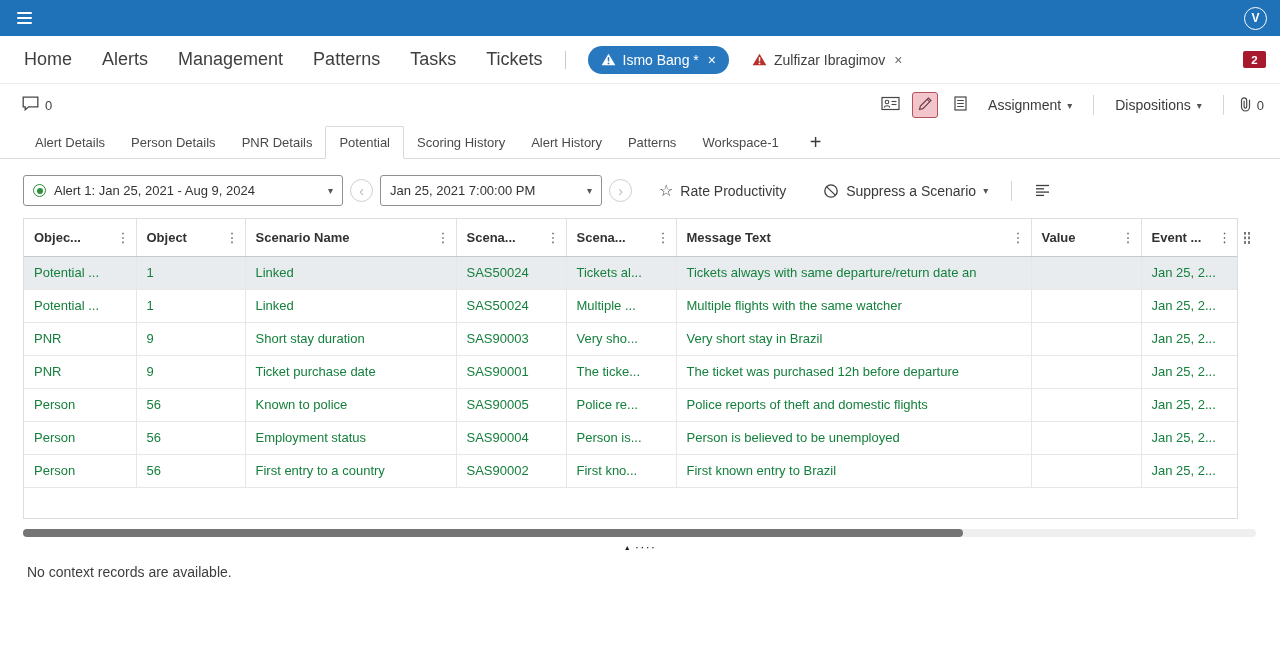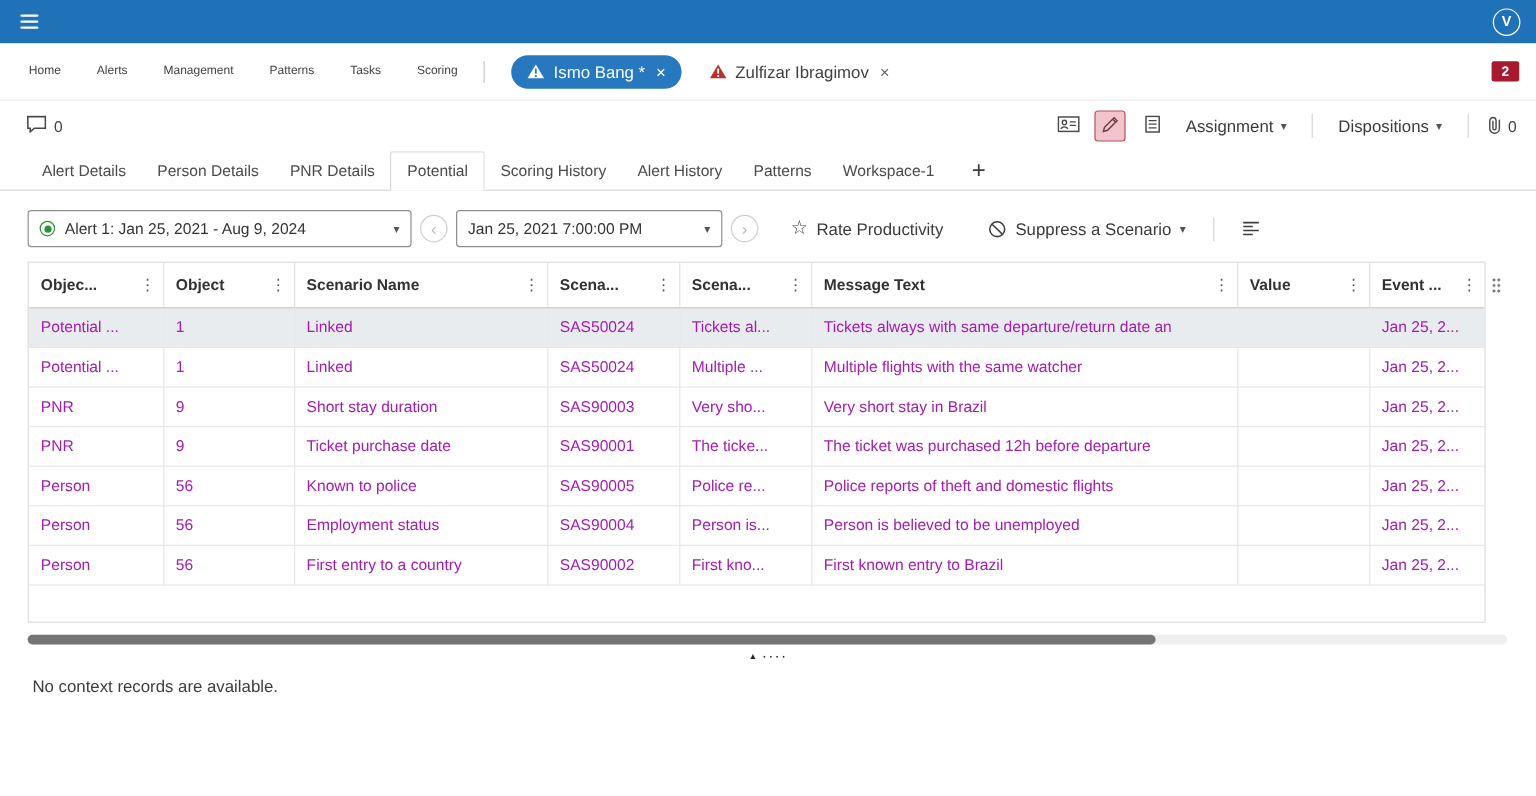--- a/index.html
+++ b/index.html
@@ -13,21 +13,21 @@
             flex-direction:column;justify-content:center;gap:3px;padding-left:17px;box-sizing:border-box;z-index:2;}
   .menu-btn span{width:15px;height:2px;background:#fff;border-radius:1px;}
   .titlebar-title{position:absolute;left:0;right:0;text-align:center;color:#fff;font-size:13px;}
   .avatar{margin-left:auto;margin-right:13px;width:23px;height:23px;border:1.5px solid #fff;border-radius:50%;
           display:flex;align-items:center;justify-content:center;color:#fff;font-size:12px;font-weight:bold;
           box-sizing:border-box;z-index:2;cursor:pointer;}
 
   
   .nav{height:47px;display:flex;align-items:center;padding:0 14px 0 24px;border-bottom:1px solid #ececec;}
   #nav-items{display:flex;gap:30px;}
-  .nav-item{font-size:10px;color:#3f3f3f;text-decoration:none;cursor:pointer;white-space:nowrap;}
+  .nav-item{font-size:18px;color:#3f3f3f;text-decoration:none;cursor:pointer;white-space:nowrap;}
   .nav-sep{height:18px;border-left:1px solid #c9c9c9;margin:0 22px;}
   #entity-tabs{display:flex;align-items:center;gap:10px;}
   .etab{display:flex;align-items:center;gap:7px;font-size:14px;color:#3f3f3f;padding:6px 13px;
         border-radius:16px;cursor:pointer;white-space:nowrap;}
   .etab.active{background:#2878c0;color:#fff;}
   .etab-icon{display:flex;}
   .etab-close{font-size:14px;color:#6b6b6b;margin-left:2px;cursor:pointer;}
   .etab.active .etab-close{color:#fff;}
   .nav-badge{margin-left:auto;min-width:17px;height:17px;background:#a6192e;color:#fff;font-size:11.5px;
              font-weight:bold;display:flex;align-items:center;justify-content:center;padding:0 3px;
@@ -77,21 +77,21 @@
 
   
   .grid-frame{margin:12px 24px 0 23px;width:1213px;border:1px solid #ddd;position:relative;box-sizing:content-box;}
   table.grid{border-collapse:collapse;table-layout:fixed;width:1213px;font-size:13px;}
   th{height:37px;font-weight:bold;color:#323232;text-align:left;padding:0 10px;box-sizing:border-box;
      border-right:1px solid #e2e2e2;border-bottom:1px solid #c9c9c9;position:relative;white-space:nowrap;
      overflow:hidden;cursor:pointer;}
   th:last-child{border-right:none;}
   th .kebab{position:absolute;right:6px;top:50%;transform:translateY(-50%);font-weight:normal;color:#555;
             font-size:13px;cursor:pointer;}
-  td{height:33px;padding:0 10px;color:#a21caf;border-right:1px solid #e7e7e7;border-bottom:1px solid #e7e7e7;
+  td{height:33px;padding:0 10px;color:#15803d;border-right:1px solid #e7e7e7;border-bottom:1px solid #e7e7e7;
      white-space:nowrap;overflow:hidden;box-sizing:border-box;}
   td:last-child{border-right:none;}
   tbody tr{cursor:pointer;}
   tr.selected td{background:#e9ecef;}
   .grid-filler{height:30px;}
   .grip{position:absolute;top:12px;right:-14px;width:8px;height:14px;cursor:pointer;
         background-image:radial-gradient(circle,#777 1.1px,transparent 1.4px);background-size:4px 4.6px;}
 
   
   .hscroll{margin:10px 24px 0 23px;height:8px;background:#efefef;border-radius:4px;position:relative;cursor:pointer;}
@@ -115,21 +115,21 @@
   </div>
 </header>
 
 <nav class="nav">
   <div id="nav-items">
       <a class="nav-item">Home</a>
       <a class="nav-item">Alerts</a>
       <a class="nav-item">Management</a>
       <a class="nav-item">Patterns</a>
       <a class="nav-item">Tasks</a>
-      <a class="nav-item">Scoring</a>
+      <a class="nav-item">Tickets</a>
     </div>
   <span class="nav-sep"></span>
   <div id="entity-tabs">
       <div class="etab active">
         <span class="etab-icon">
           <svg width="15" height="13" viewBox="0 0 16 14">
             <path d="M8 0.8 L15.4 13.2 L0.6 13.2 Z" fill="#ffffff"></path>
             <rect x="7.2" y="4.4" width="1.6" height="4.6" fill="#2878c0"></rect>
             <circle cx="8" cy="11.2" r="1" fill="#2878c0"></circle>
           </svg>

